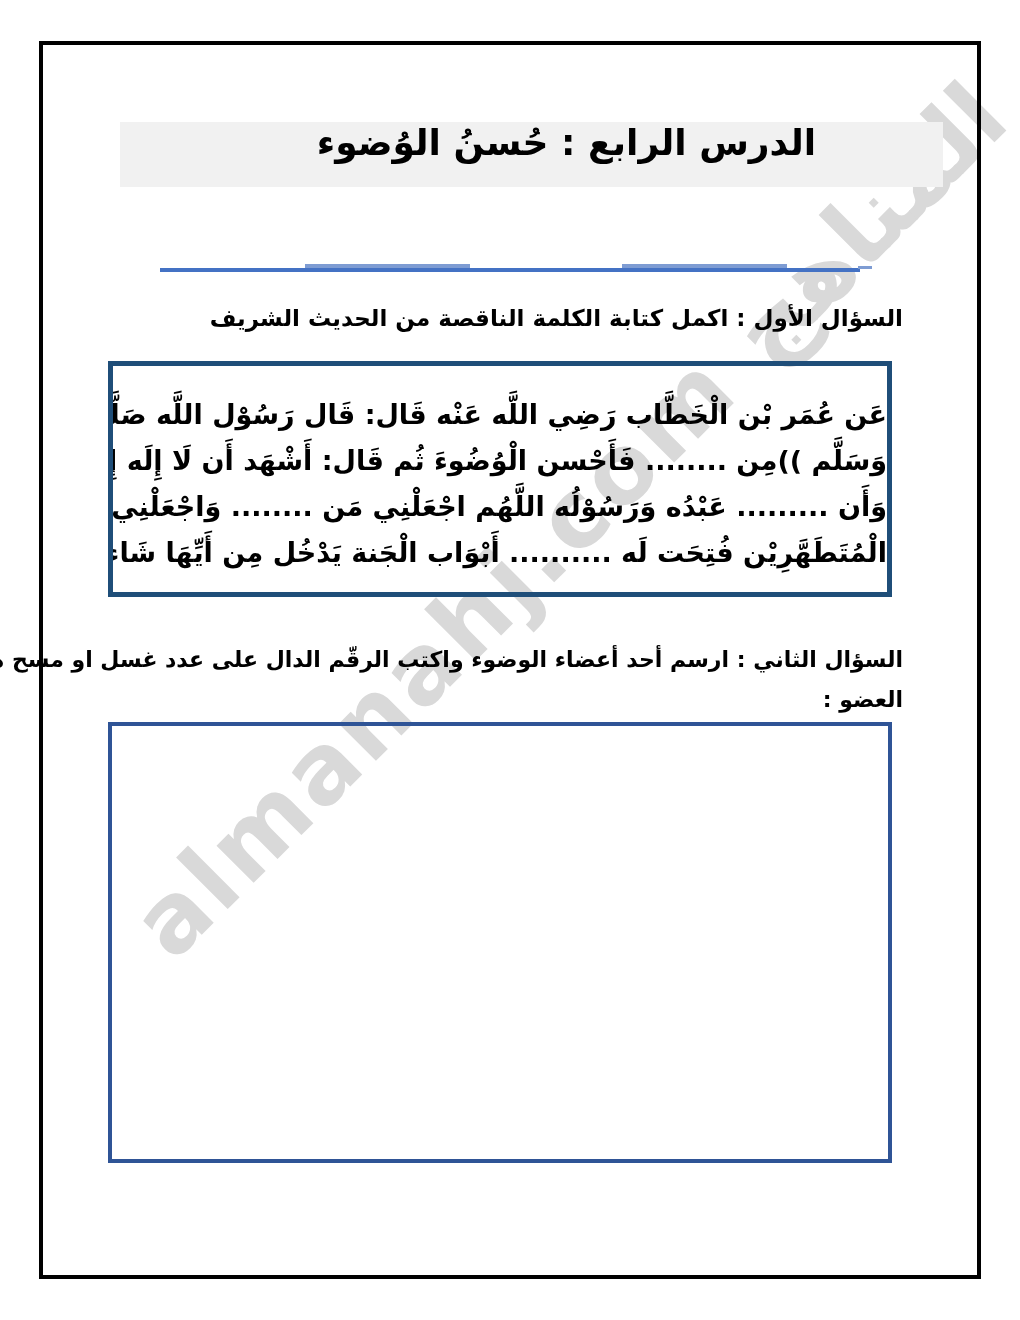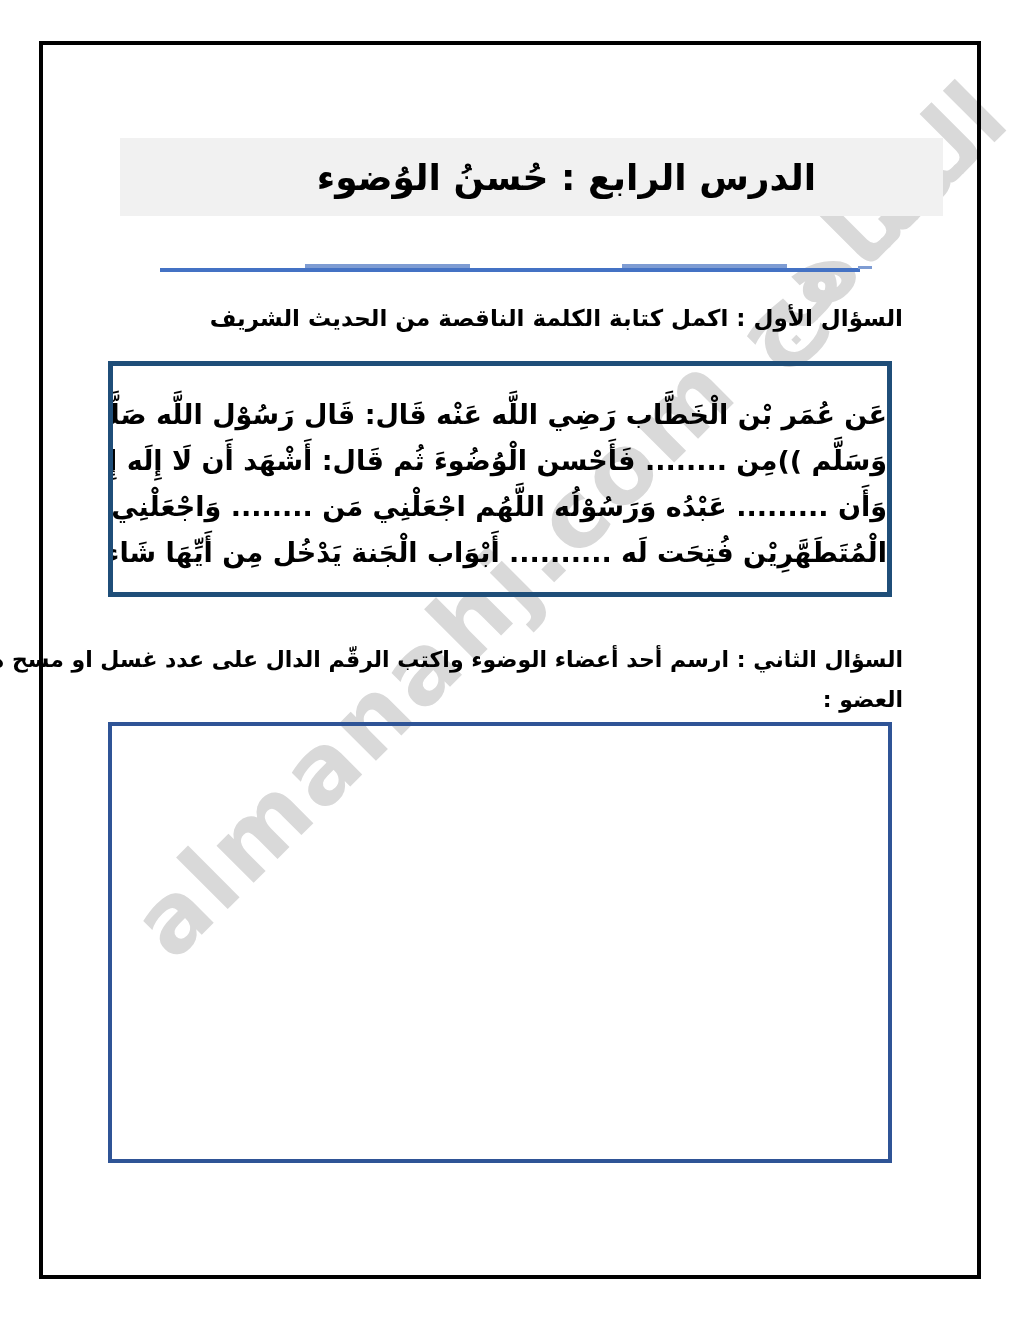--- a/index.html
+++ b/index.html
@@ -33,26 +33,25 @@
     white-space: nowrap;
     color: var(--watermark, #d9d9d9);
     transform: rotate(-45deg);
     transform-origin: left center;
     z-index: 1;
     user-select: none;
   }
   
   .title-band {
     position: absolute;
-    left: 120px; top: 138px;
-    width: 823px; height: 78px;
+    left: 120px; top: 122px;
+    width: 823px; height: 65px;
     background: var(--title-band-bg, #f1f1f1);
     z-index: 2;
     display: flex;
-    align-items: center;
     justify-content: center;
   }
   .title-text {
     direction: rtl;
     font-size: 36px;
     font-weight: bold;
     white-space: nowrap;
     transform: translateX(35px);
   }
   

